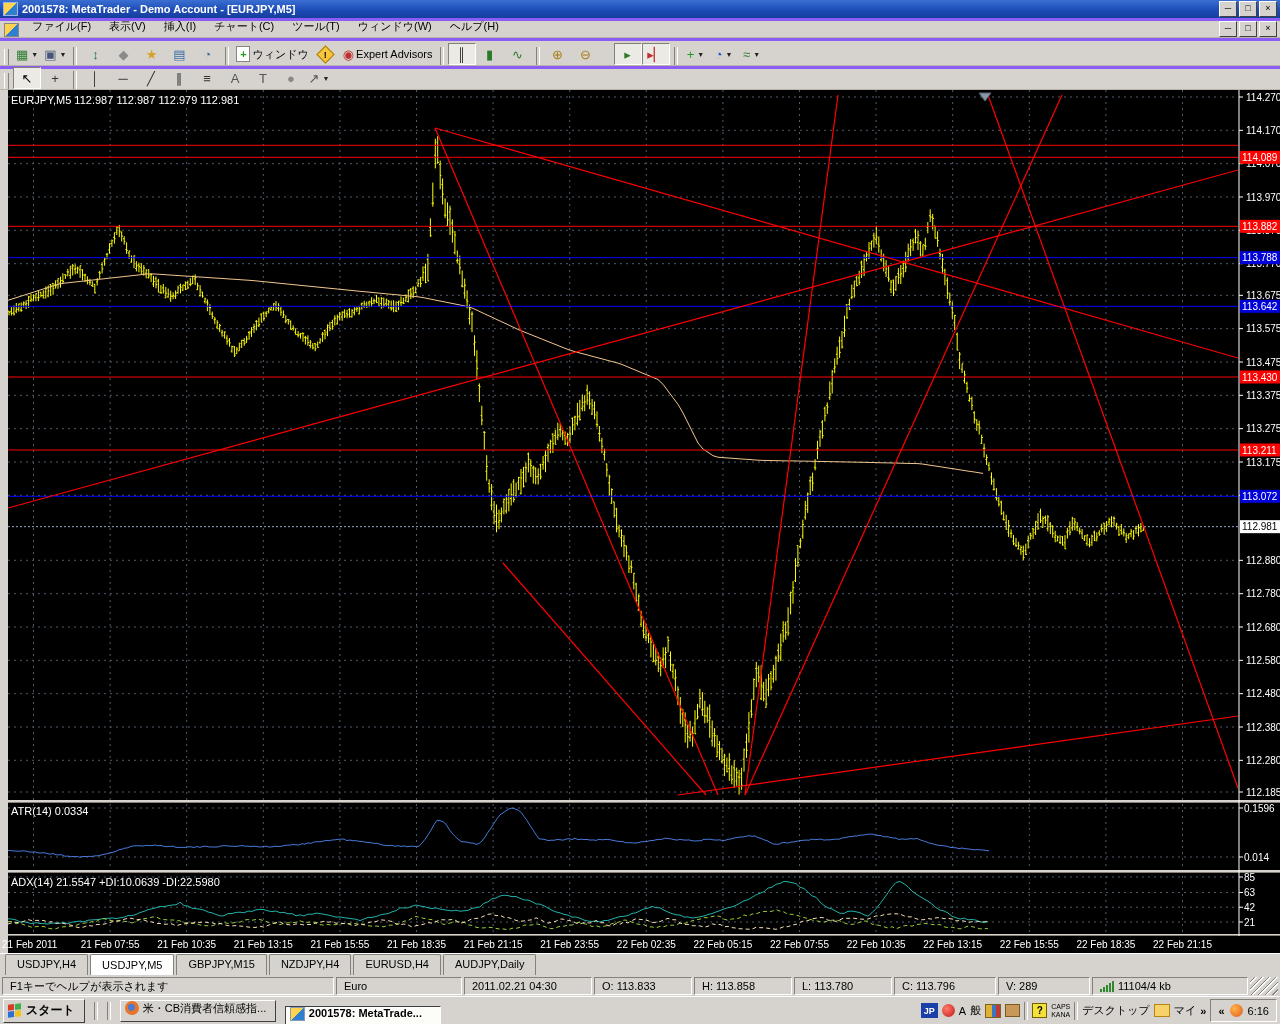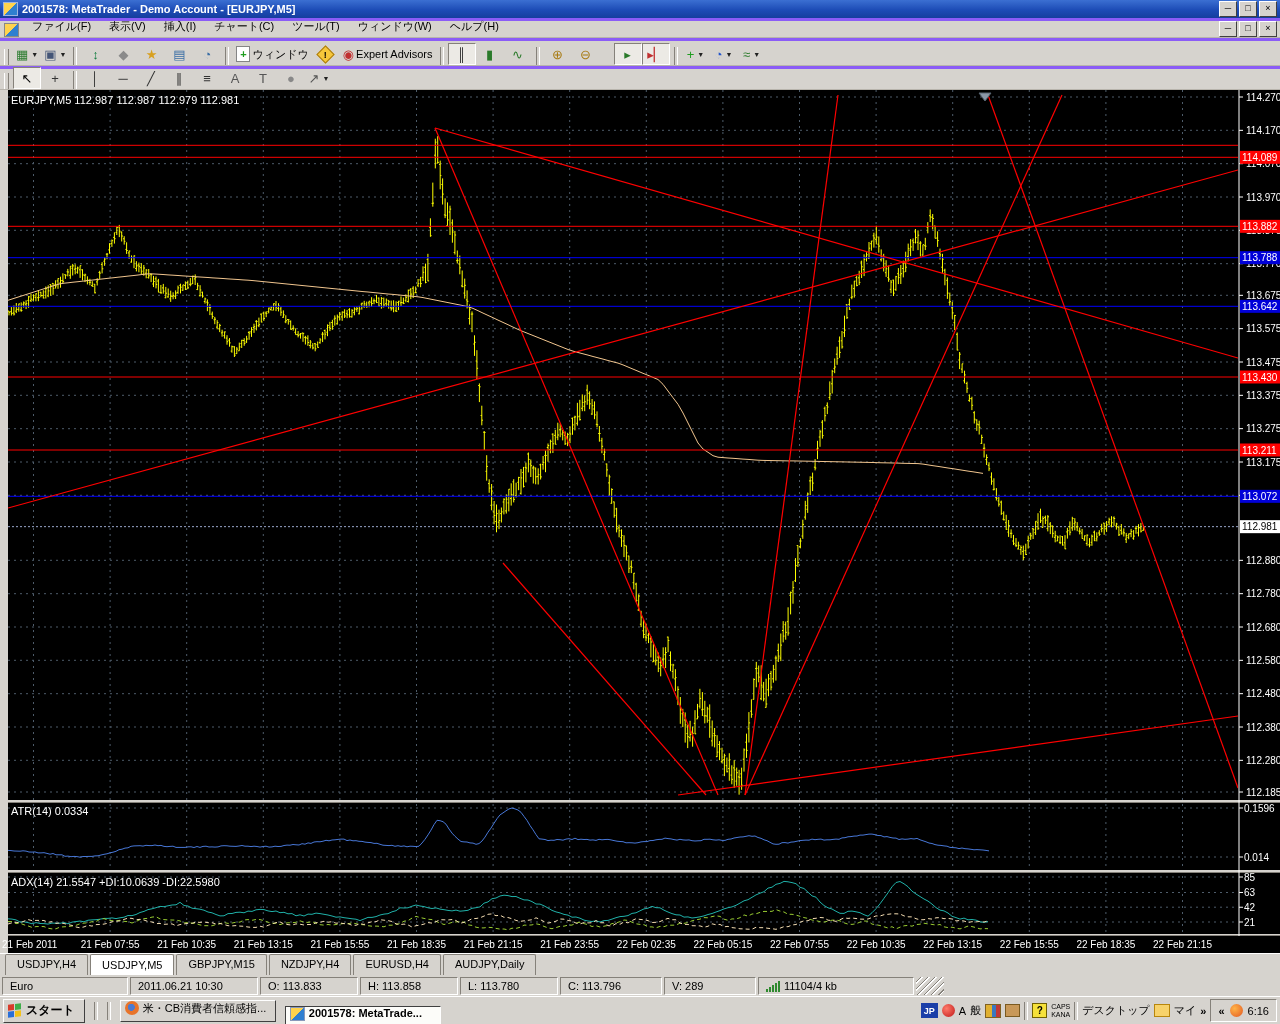--- a/index.html
+++ b/index.html
@@ -428,22 +428,23 @@
   </div>
   <div id="tabbar">
       <span class="tab">USDJPY,H4</span>
       <span class="tab active">USDJPY,M5</span>
       <span class="tab">GBPJPY,M15</span>
       <span class="tab">NZDJPY,H4</span>
       <span class="tab">EURUSD,H4</span>
       <span class="tab">AUDJPY,Daily</span>
     </div>
   <div id="statusbar">
+      <span class="sb-panel sb-help">F1キーでヘルプが表示されます</span>
       <span class="sb-panel" style="width: 110px;">Euro</span>
-      <span class="sb-panel" style="width: 112px;">2011.06.21 10:30</span>
+      <span class="sb-panel" style="width: 112px;">2011.02.21 04:30</span>
       <span class="sb-panel" style="width: 82px;">O: 113.833</span>
       <span class="sb-panel" style="width: 82px;">H: 113.858</span>
       <span class="sb-panel" style="width: 82px;">L: 113.780</span>
       <span class="sb-panel" style="width: 86px;">C: 113.796</span>
       <span class="sb-panel" style="width: 76px;">V: 289</span>
       <span class="sb-panel" style="width: 140px;">
         <span class="conn-bars">
           <i style="height: 3px;"></i>
           <i style="height: 5px;"></i>
           <i style="height: 7px;"></i>

